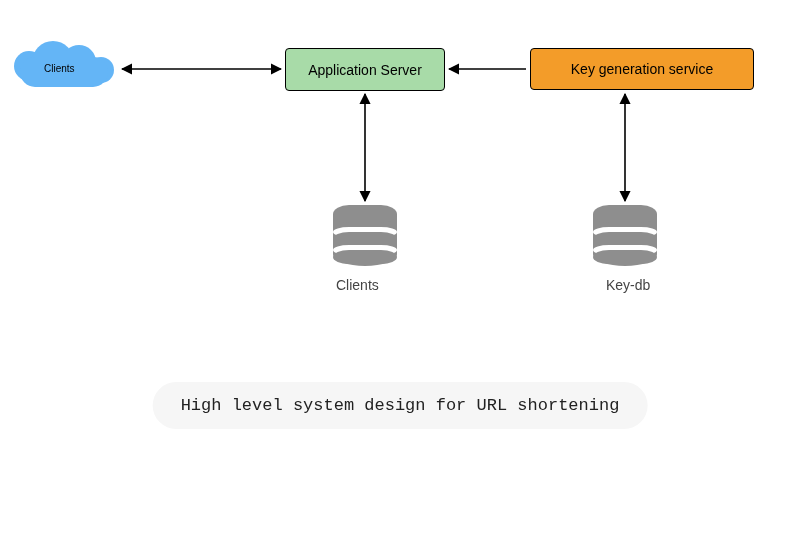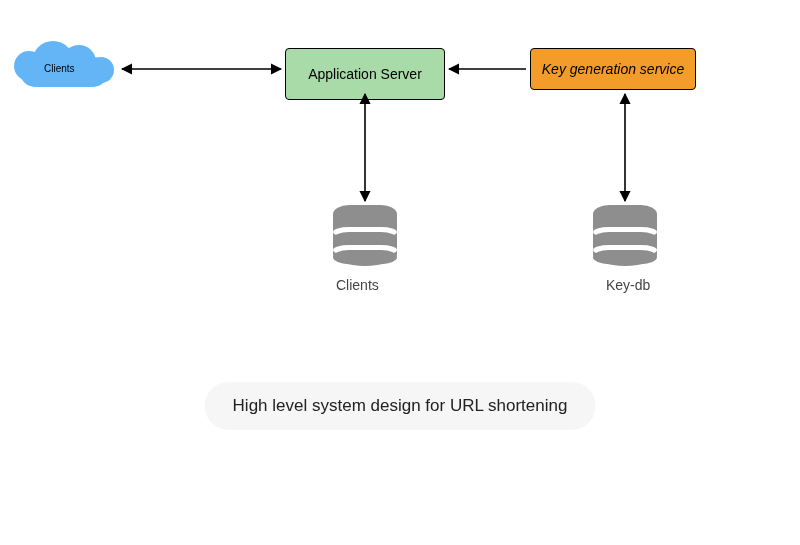--- a/index.html
+++ b/index.html
@@ -29,20 +29,21 @@
   .caption-pill {
     position: absolute;
     left: 50%;
     transform: translateX(-50%);
     background: #f6f6f6;
     border-radius: 26px;
     padding: 14px 28px;
     font-size: 17px;
     color: #222;
     white-space: nowrap;
+    font-family: Liberation Mono, monospace;
   }
   
   .cloud {
     position: absolute;
     width: 100px;
     height: 55px;
   }
   .cloud .base {
     position: absolute;
     bottom: 0;
@@ -138,25 +139,25 @@
 
 <div class="cloud" style="left:14px; top:32px;">
   <div class="b1 bump"></div>
   <div class="b2 bump"></div>
   <div class="b3 bump"></div>
   <div class="b4 bump"></div>
   <div class="base"></div>
 </div>
 <div class="node-label" style="left:44px; top:63px;">Clients</div>
 
-<div class="node-box app-server" style="left:285px; top:48px; width:160px; height:52px;">
+<div class="node-box app-server" style="left:285px; top:48px; width:160px; height:43px;">
   <span>Application Server</span>
 </div>
 
-<div class="node-box kgs" style="left:530px; top:48px; width:166px; height:42px;font-style:italic;">
+<div class="node-box kgs" style="left:530px; top:48px; width:224px; height:42px;">
   <span>Key generation service</span>
 </div>
 
 <div class="db" style="left:333px; top:205px;">
   <div class="body"></div>
   <div class="band b1"></div>
   <div class="band-fill f1"></div>
   <div class="band b2"></div>
   <div class="band-fill f2"></div>
   <div class="top"></div>

